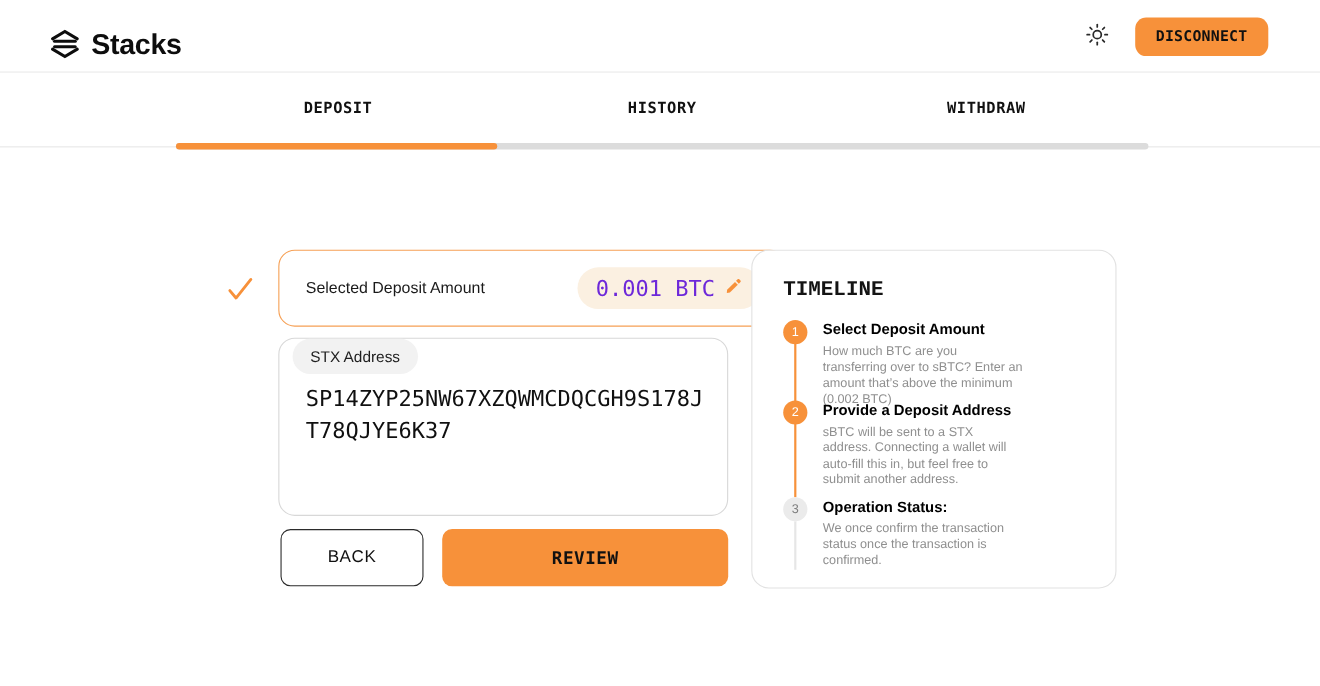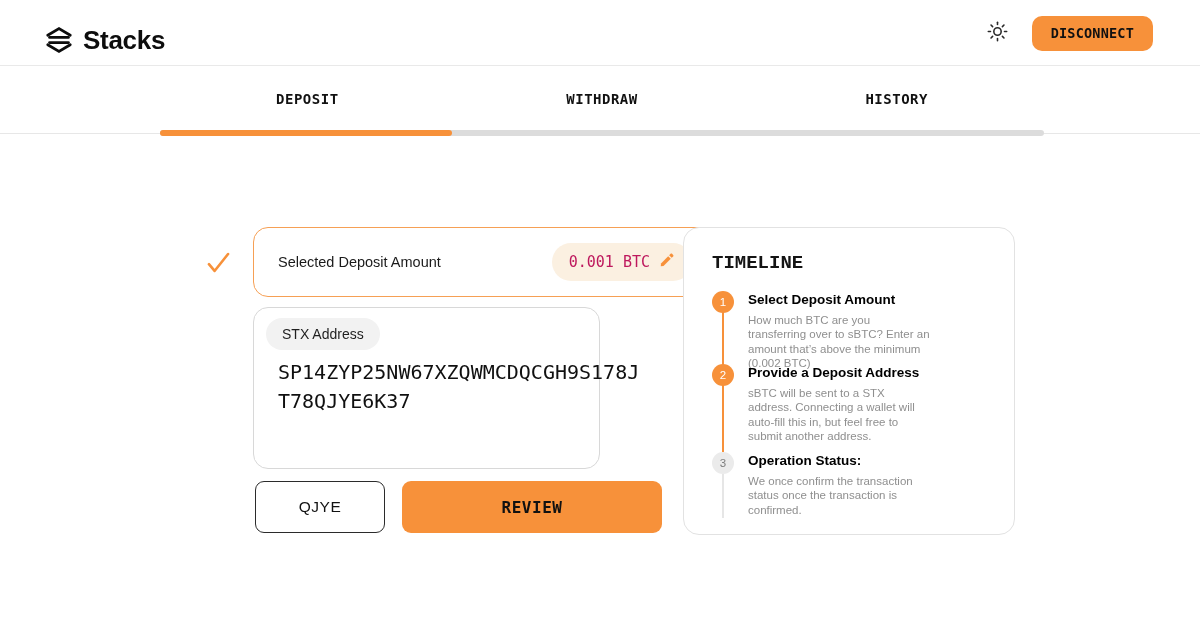--- a/index.html
+++ b/index.html
@@ -119,33 +119,33 @@
   .amount-pill {
     height: 38px;
     display: flex; align-items: center; gap: 9px;
     background: #fbf0e1;
     border-radius: 19px;
     padding: 0 17px;
     cursor: pointer;
   }
   .amount-value {
     font-family: "DejaVu Sans Mono", monospace;
-    font-size: 15px;
+    font-size: 20px;
     font-weight: 500;
-    color: #be185d;
+    color: #6d28d9;
   }
 
   .address-card {
     position: absolute;
     left: 253px; top: 307px;
-    width: 347px; height: 162px;
+    width: 409px; height: 162px;
     border: 1px solid #d8d8d8;
     border-radius: 15px;
     background: #fff;
-    padding: 10px 22px 0 12px;
+    padding: 0 22px 0 12px;
   }
   .address-badge {
     display: inline-block;
     background: #f2f2f2;
     border-radius: 16px;
     padding: 8px 16px;
     font-size: 14px;
     color: #1f1f1f;
   }
   .address-text {
@@ -274,22 +274,22 @@
             <line x1="17.6" y1="6.4" x2="19.4" y2="4.6"></line>
           </svg>
         </span>
       </button>
       <button class="disconnect-btn">DISCONNECT</button>
     </div>
   </div>
 
   <div class="tabs">
     <div class="tab">DEPOSIT</div>
+    <div class="tab">HISTORY</div>
     <div class="tab">WITHDRAW</div>
-    <div class="tab">HISTORY</div>
   </div>
   <div class="tabs-divider"></div>
   <div class="progress-track">
     <div class="progress-fill" id="progress-fill" style="width: 33%;"></div>
   </div>
 
   <span class="step-check">
     <svg width="27" height="27" viewBox="0 0 24 24" fill="none" stroke="#F7913A" stroke-width="2.3" stroke-linecap="round" stroke-linejoin="round">
       <path d="M3.5 13.5 L8.5 19.5 L20.5 4.5"></path>
     </svg>
@@ -306,21 +306,21 @@
         </svg>
       </span>
     </span>
   </div>
 
   <div class="address-card">
     <span class="address-badge">STX Address</span>
     <div class="address-text">SP14ZYP25NW67XZQWMCDQCGH9S178JT78QJYE6K37</div>
   </div>
 
-  <button class="back-btn">QJYE</button>
+  <button class="back-btn">BACK</button>
   <button class="review-btn">REVIEW</button>
 
   <div class="timeline-card">
     <div class="timeline-title">TIMELINE</div>
 
     <div class="tl-connector active" style="top:84px; height:53px;"></div>
     <div class="tl-connector active" style="top:157px; height:67px;"></div>
     <div class="tl-connector pending" style="top:246px; height:44px;"></div>
 
     <div class="tl-circle active" style="top:63px;">1</div>

